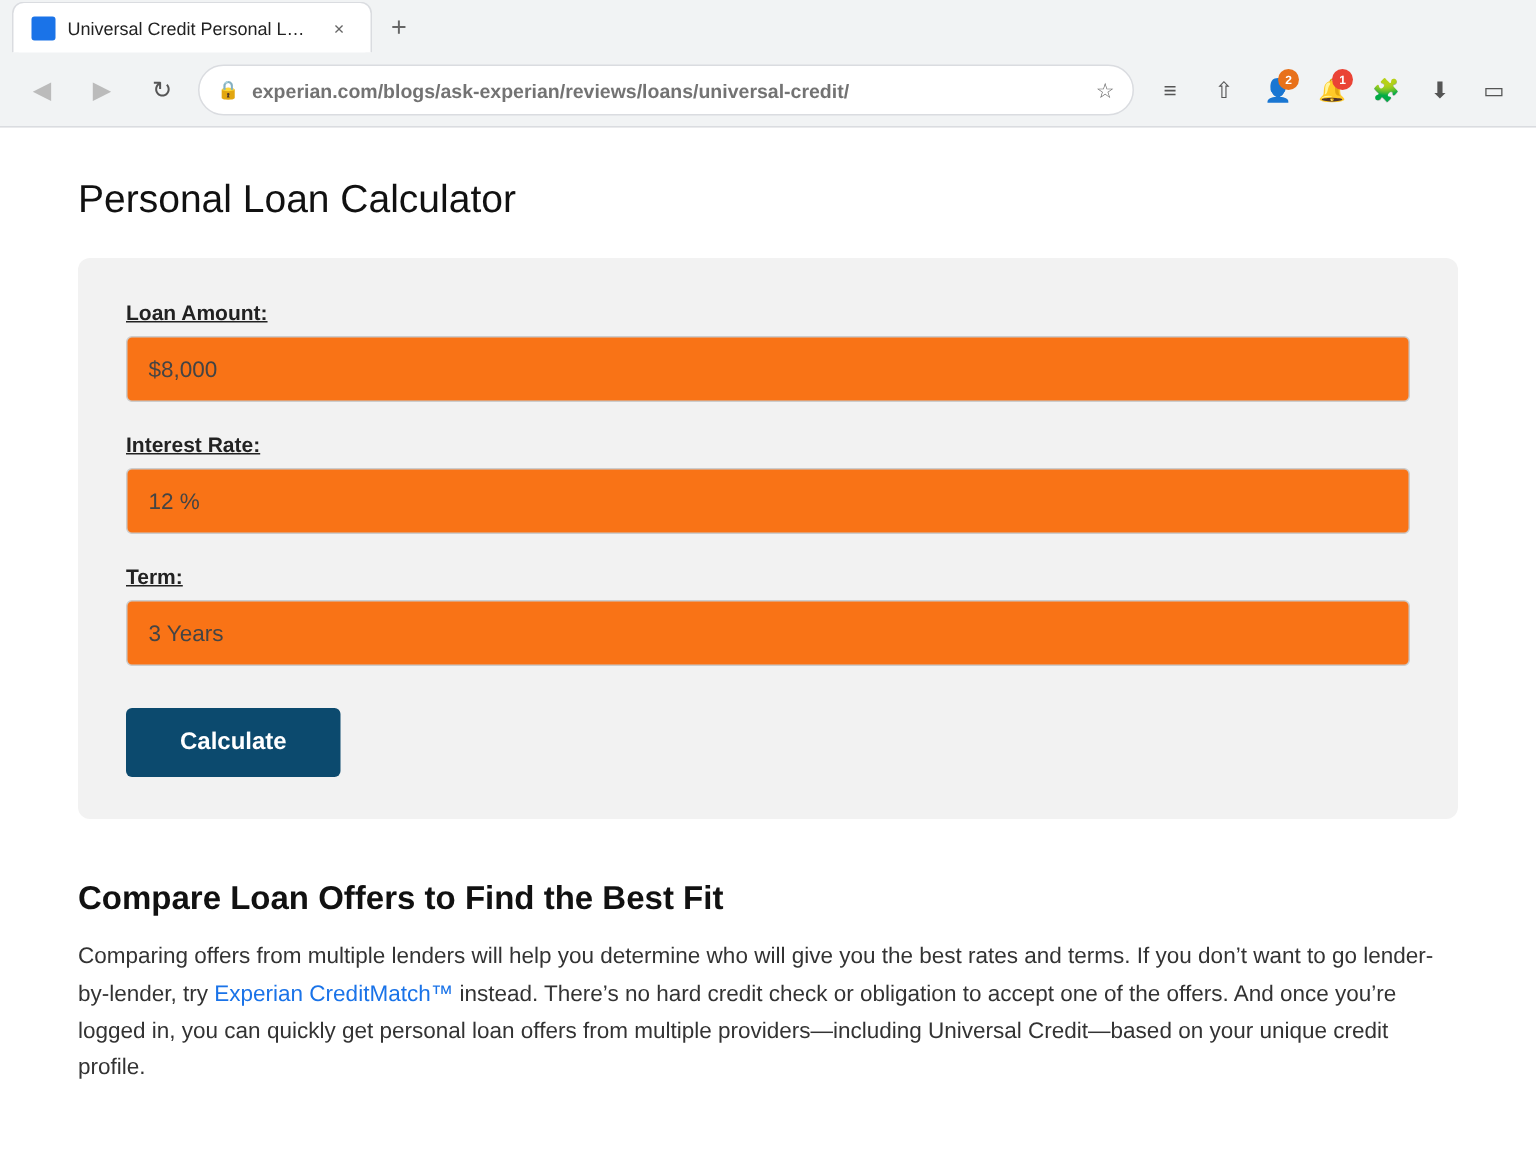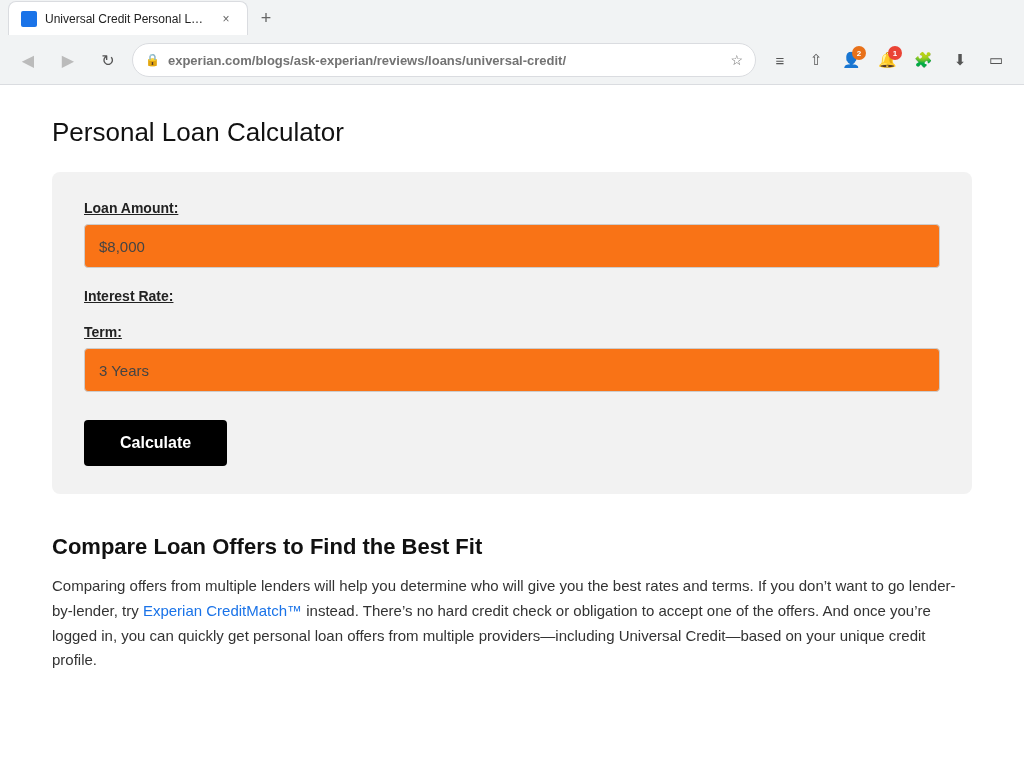--- a/index.html
+++ b/index.html
@@ -213,21 +213,21 @@
       border: 1px solid #ccc;
       border-radius: 4px;
       background: #f97316;
       padding: 0 14px;
       font-size: 15px;
       color: #444;
       outline: none;
     }
 
     .calculate-btn {
-      background: #000000;
+      background: #0c4a6e;
       color: #fff;
       border: none;
       border-radius: 4px;
       padding: 14px 36px;
       font-size: 16px;
       font-weight: 600;
       cursor: pointer;
       margin-top: 8px;
     }
 
@@ -300,20 +300,21 @@
 
     
     <div class="field-group">
       <label class="field-label">Loan Amount:</label>
       <input class="field-input" type="text" value="$8,000" placeholder="$8,000" style="">
     </div>
 
     
     <div class="field-group">
       <label class="field-label">Interest Rate:</label>
+      <input class="field-input" type="text" value="12 %" placeholder="12 %" style="">
     </div>
 
     
     <div class="field-group">
       <label class="field-label">Term:</label>
       <input class="field-input" type="text" value="3 Years" placeholder="3 Years" style="">
     </div>
 
     
     <button class="calculate-btn">Calculate</button>

